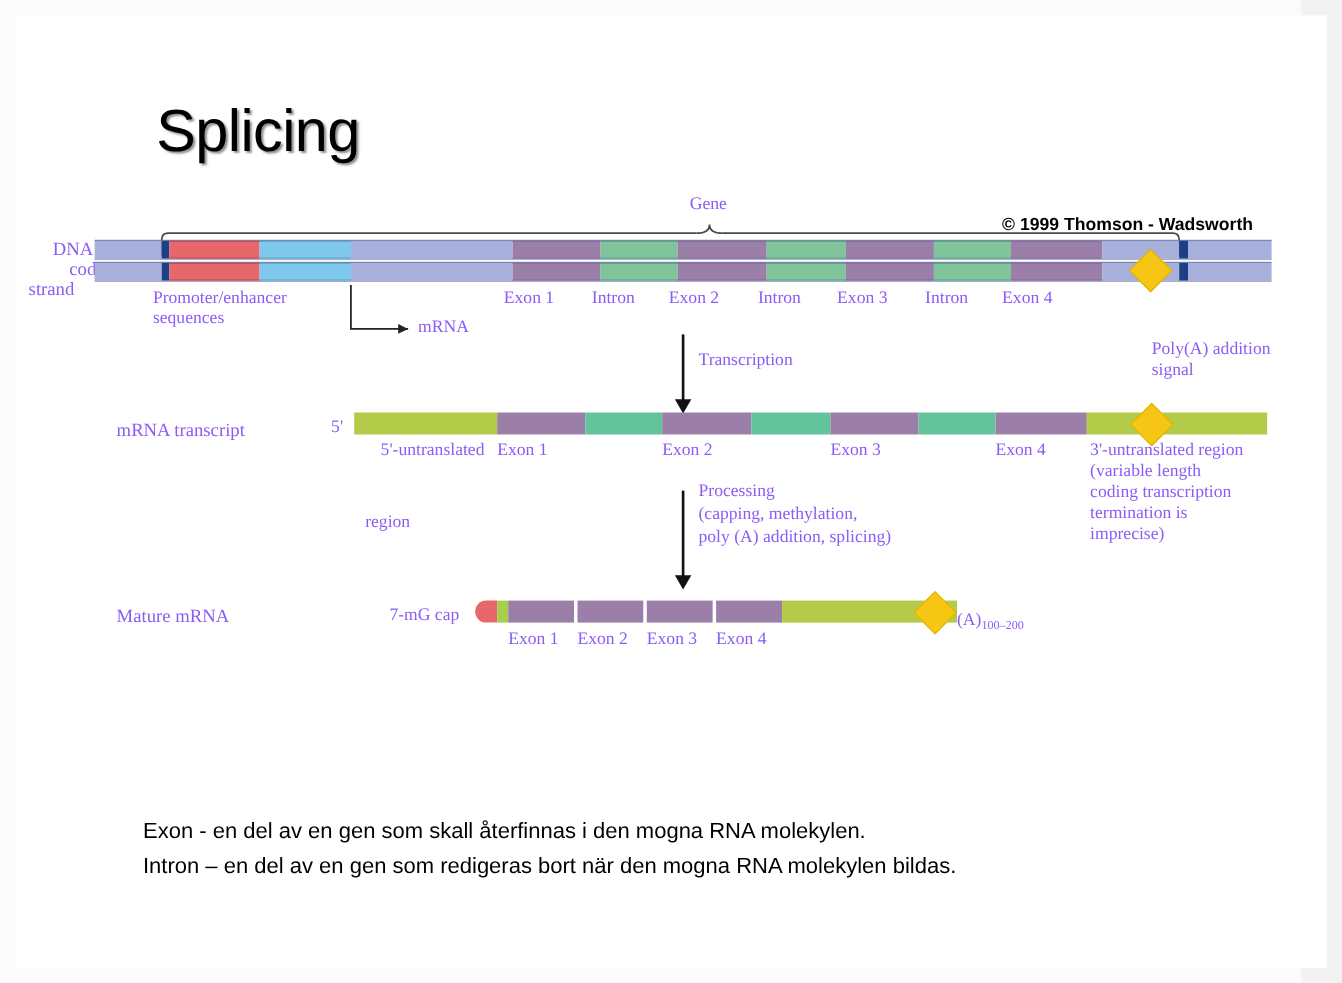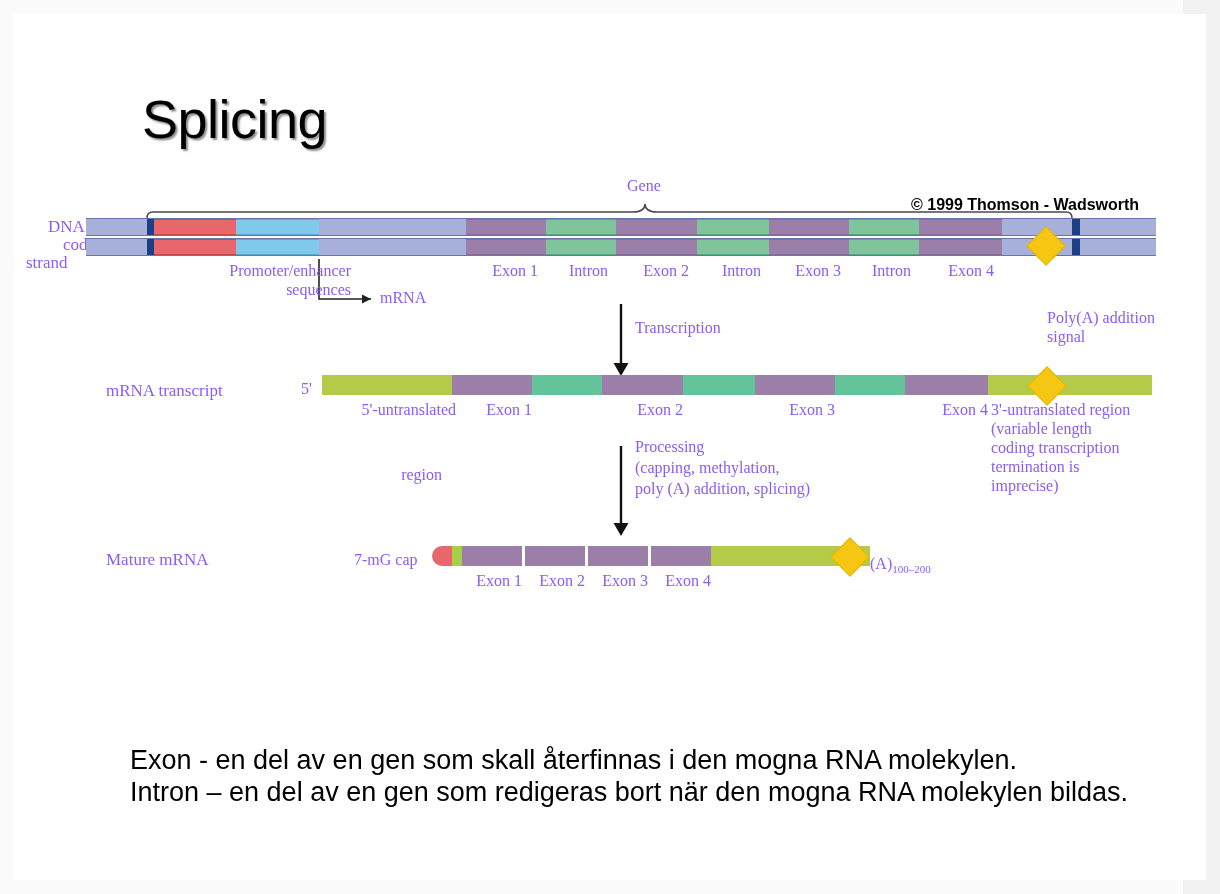--- a/index.html
+++ b/index.html
@@ -33,21 +33,21 @@
   
   .dtxt{
     position:absolute;
     font-family:"Liberation Serif",serif;
     color:#8b5cf6;
     white-space:nowrap;
     line-height:1.17;
   }
   .s17{font-size:17px;}
   .s16{font-size:16px;}
-  .ctr{text-align:right;}
+  .ctr{text-align:left;}
 
   
   #copyright{
     position:absolute;left:897px;top:182px;
     font-family:"Liberation Sans",sans-serif;
     font-size:16px;font-weight:bold;color:#000;
     white-space:nowrap;
   }
 
   
@@ -83,21 +83,21 @@
     border:1px solid #e0b400;
   }
 
   
   #vec{position:absolute;left:0;top:0;width:1192px;height:866px;pointer-events:none;}
 
   
   .cap{
     position:absolute;
     font-family:"Liberation Sans",sans-serif;
-    font-size:27px;color:#000;white-space:nowrap;text-align:center;
+    font-size:20px;color:#000;white-space:nowrap;text-align:center;
   }
   .sub{font-size:11px;vertical-align:sub;}
 </style>
 </head>
 <body>
 
 <div id="page">
 <div id="slide">
 
   <div id="title">Splicing</div>

